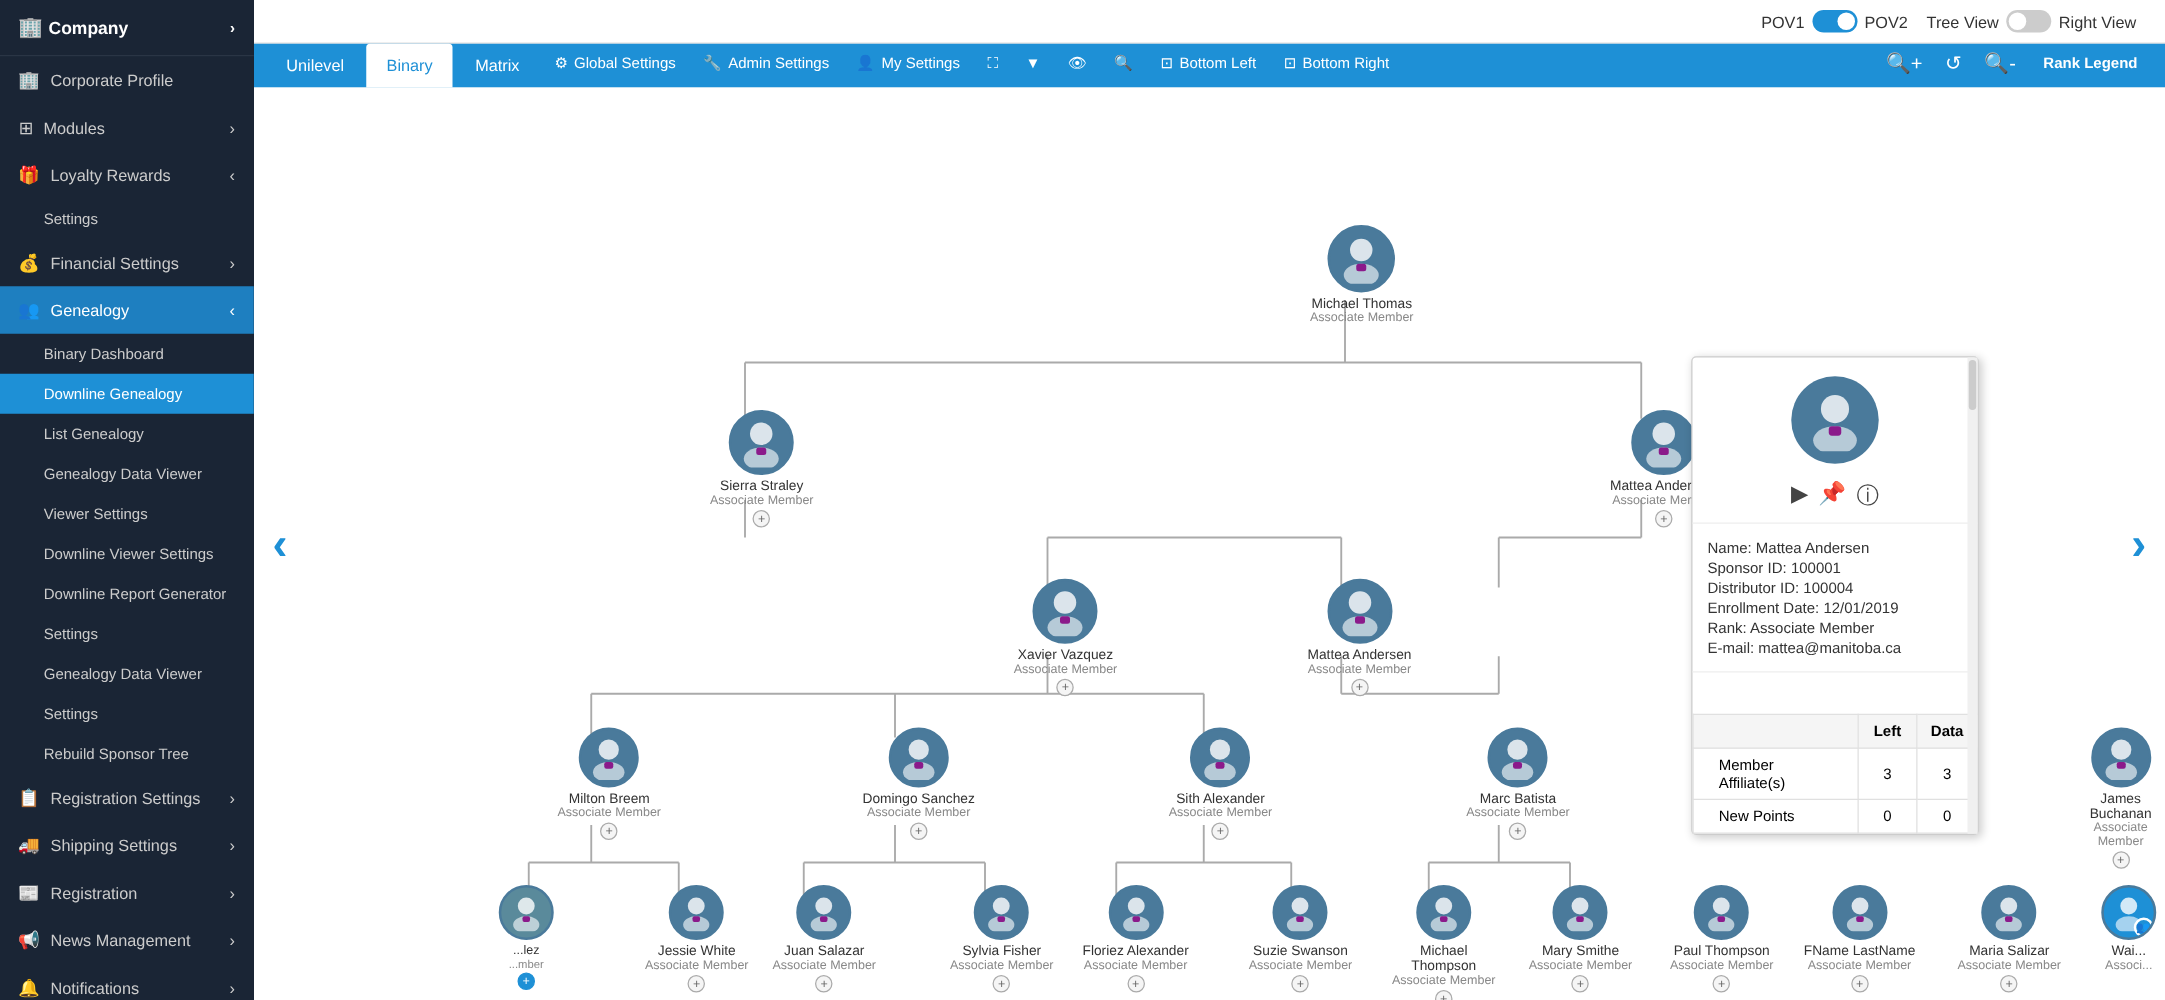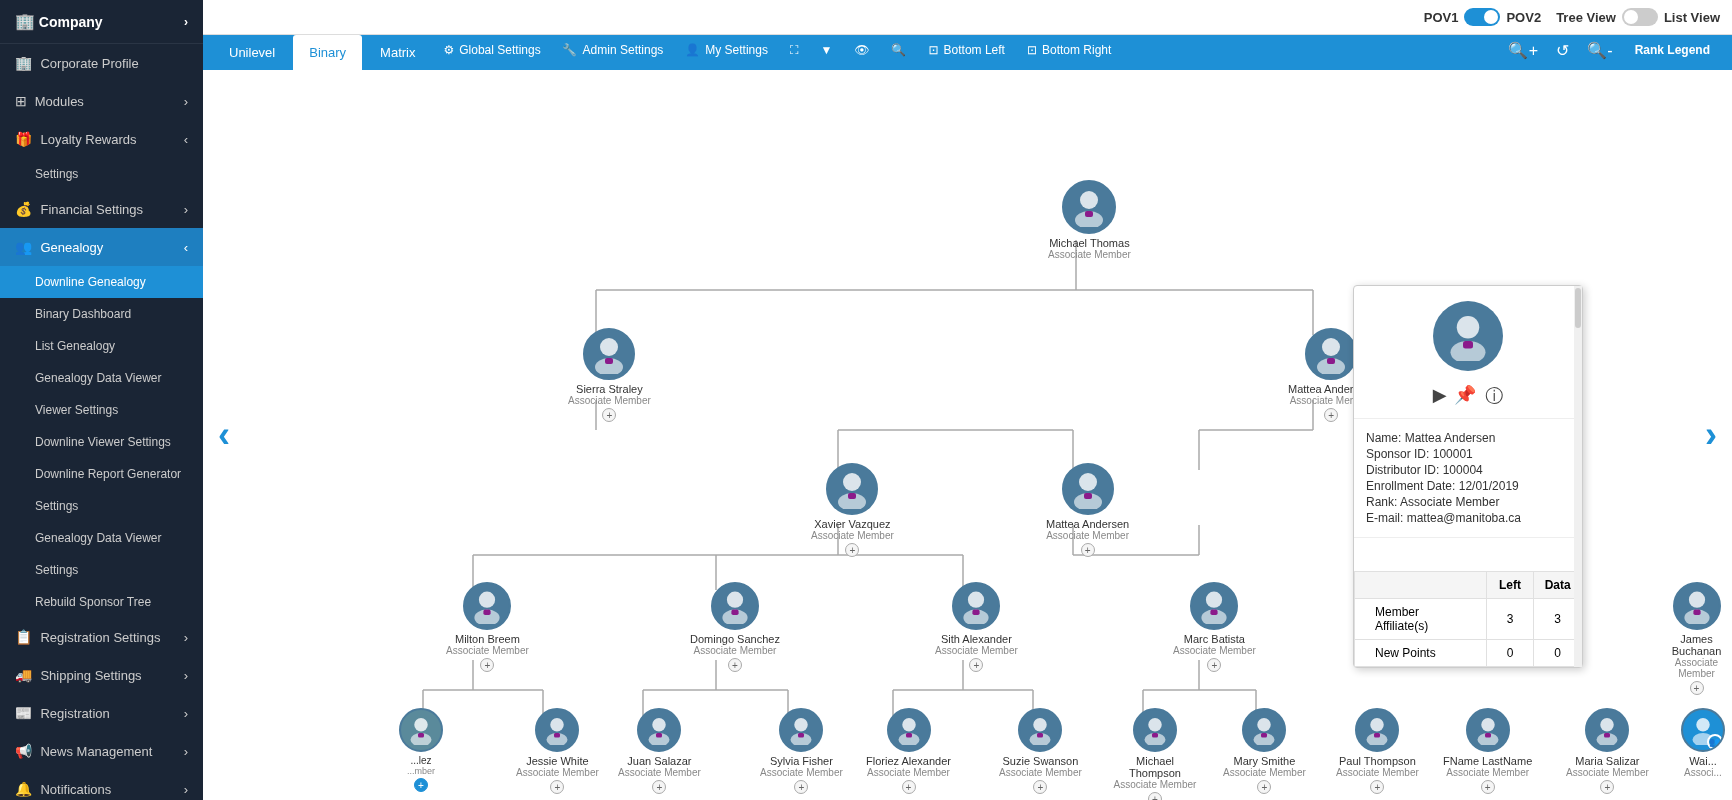--- a/index.html
+++ b/index.html
@@ -51,28 +51,27 @@
     #main {
       flex: 1;
       display: flex;
       flex-direction: column;
       overflow: hidden;
     }
 
     
     #topbar {
       background: #fff;
-      padding: 8px 12px;
+      padding: 8px 23px;
       display: flex;
       align-items: center;
       justify-content: flex-end;
       gap: 15px;
       border-bottom: 1px solid #ddd;
       font-size: 13px;
-      font-weight: bold;
     }
     .pov-toggle {
       display: flex;
       align-items: center;
       gap: 6px;
     }
     .toggle-switch {
       width: 36px;
       height: 18px;
       background: #1e90d6;
@@ -375,25 +374,25 @@
   </div>
 
   <div class="sidebar-item active-parent" style="background:#1e7fc0; color:#fff;">
     <div class="left">
       <span class="icon">👥</span>
       <span>Genealogy</span>
     </div>
     <span>‹</span>
   </div>
 
+  <div class="sidebar-subitem">
+    <span>Binary Dashboard</span>
+  </div>
   <div class="sidebar-subitem active-highlight" style="background:#1e90d6; color:#fff; padding-left:35px;">
     <span>Downline Genealogy</span>
-  </div>
-  <div class="sidebar-subitem">
-    <span>Binary Dashboard</span>
   </div>
   <div class="sidebar-subitem">
     <span>List Genealogy</span>
   </div>
   <div class="sidebar-subitem">
     <span>Genealogy Data Viewer</span>
   </div>
   <div class="sidebar-subitem">
     <span>Viewer Settings</span>
   </div>
@@ -462,21 +461,21 @@
 
   <div id="topbar">
     <div class="pov-toggle">
       <span style="color:#333; font-size:13px;">POV1</span>
       <div class="toggle-switch"></div>
       <span style="color:#333; font-size:13px;">POV2</span>
     </div>
     <div class="tree-view-toggle">
       <span style="color:#333; font-size:13px;">Tree View</span>
       <div class="toggle-switch2"></div>
-      <span style="color:#333; font-size:13px;">List View</span>
+      <span style="color:#333; font-size:13px;">Right View</span>
     </div>
   </div>
 
   <div id="tabbar">
     <div class="tab-btn">
       <span>Unilevel</span>
     </div>
     <div class="tab-btn active">
       <span>Binary</span>
     </div>

